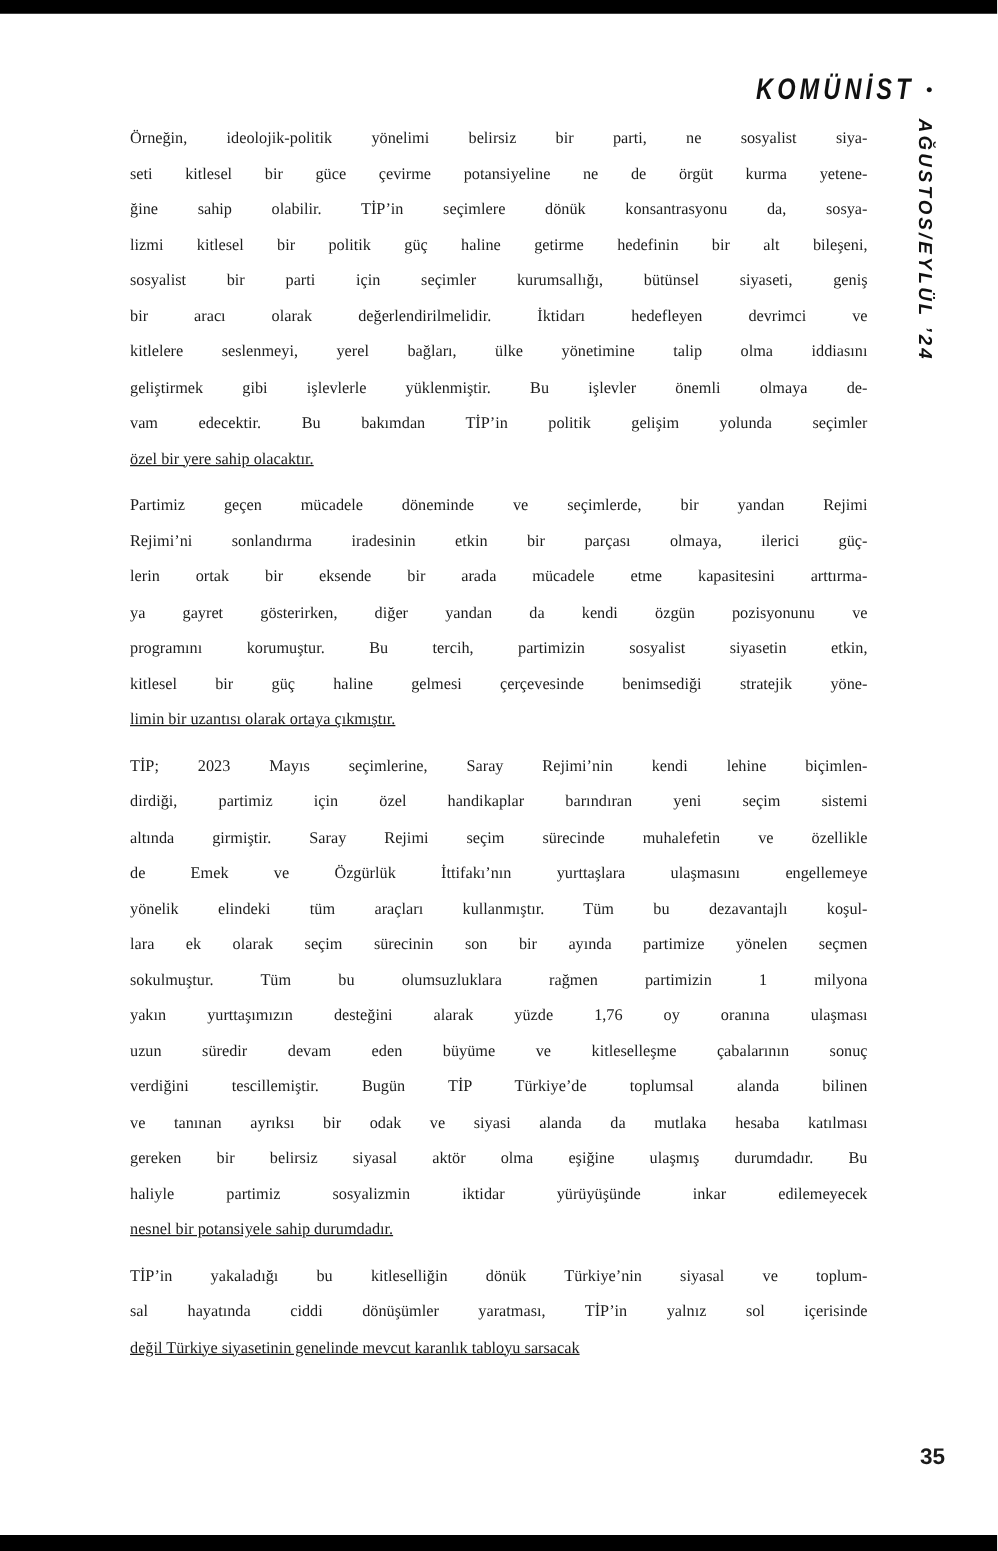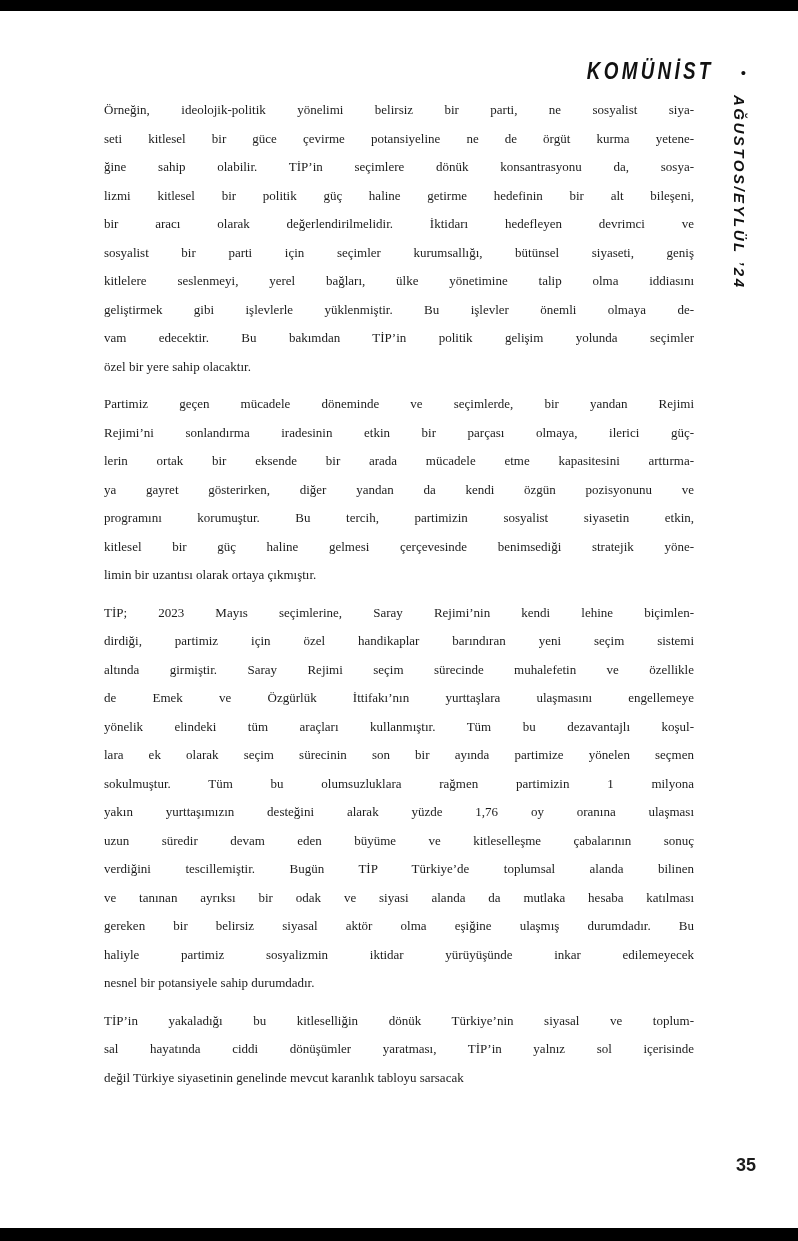--- a/index.html
+++ b/index.html
@@ -23,21 +23,21 @@
   }
   .edge-bar.top { top: 0; height: 11px; }
   .edge-bar.bottom { bottom: 0; height: 13px; }
 
   .journal-header {
     position: absolute;
     top: 58px;
     right: 52px;
     display: flex;
     align-items: center;
-    gap: 27px;
+    gap: 9px;
     color: #111111;
   }
   .journal-name {
     font-family: "Liberation Sans", sans-serif;
     font-weight: 800;
     font-style: italic;
     font-size: 23px;
     letter-spacing: 4px;
     transform: scale(0.82, 1.04);
     transform-origin: right center;
@@ -80,20 +80,21 @@
     line-height: 28.5px;
     height: 28.5px;
     text-align: justify;
     text-align-last: justify;
     white-space: normal;
     overflow: hidden;
   }
   .text-line.last {
     text-align: right;
     text-align-last: left;
+    text-decoration: underline;
   }
 
   .page-number {
     position: absolute;
     top: 1155px;
     right: 42px;
     font-family: "Liberation Sans", sans-serif;
     font-weight: 700;
     font-size: 18px;
     color: #1c1c1c;
@@ -112,22 +113,22 @@
   </div>
 
   <div class="issue-vertical">AĞUSTOS/EYLÜL ’24</div>
 
   <div class="body-text" id="body-text">
       <div class="paragraph">
         <div class="text-line">Örneğin, ideolojik-politik yönelimi belirsiz bir parti, ne sosyalist siya-</div>
         <div class="text-line">seti kitlesel bir güce çevirme potansiyeline ne de örgüt kurma yetene-</div>
         <div class="text-line">ğine sahip olabilir. TİP’in seçimlere dönük konsantrasyonu da, sosya-</div>
         <div class="text-line">lizmi kitlesel bir politik güç haline getirme hedefinin bir alt bileşeni,</div>
+        <div class="text-line">sosyalist bir parti için seçimler kurumsallığı, bütünsel siyaseti, geniş</div>
         <div class="text-line">bir aracı olarak değerlendirilmelidir. İktidarı hedefleyen devrimci ve</div>
-        <div class="text-line">sosyalist bir parti için seçimler kurumsallığı, bütünsel siyaseti, geniş</div>
         <div class="text-line">kitlelere seslenmeyi, yerel bağları, ülke yönetimine talip olma iddiasını</div>
         <div class="text-line">geliştirmek gibi işlevlerle yüklenmiştir. Bu işlevler önemli olmaya de-</div>
         <div class="text-line">vam edecektir. Bu bakımdan TİP’in politik gelişim yolunda seçimler</div>
         <div class="text-line last">özel bir yere sahip olacaktır.</div>
       </div>
       <div class="paragraph">
         <div class="text-line">Partimiz geçen mücadele döneminde ve seçimlerde, bir yandan Rejimi</div>
         <div class="text-line">Rejimi’ni sonlandırma iradesinin etkin bir parçası olmaya, ilerici güç-</div>
         <div class="text-line">lerin ortak bir eksende bir arada mücadele etme kapasitesini arttırma-</div>
         <div class="text-line">ya gayret gösterirken, diğer yandan da kendi özgün pozisyonunu ve</div>

